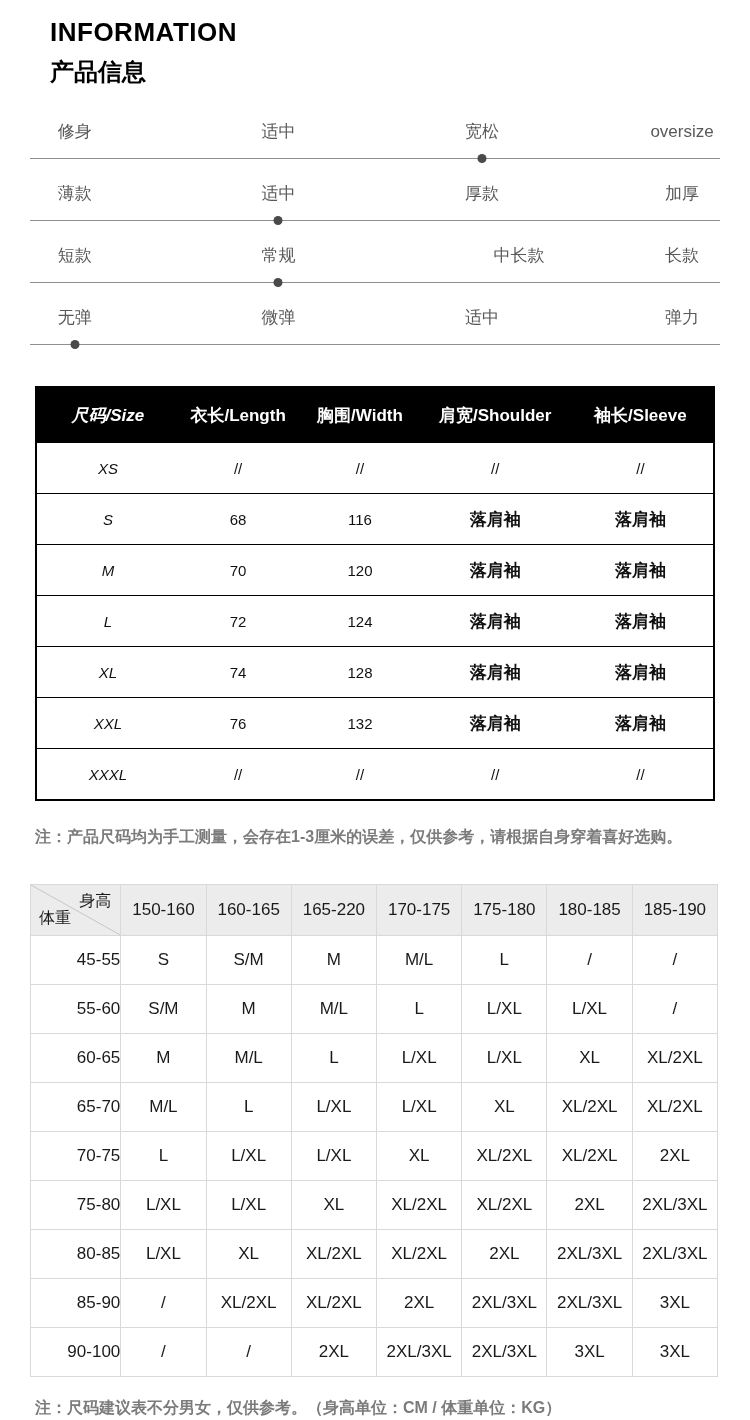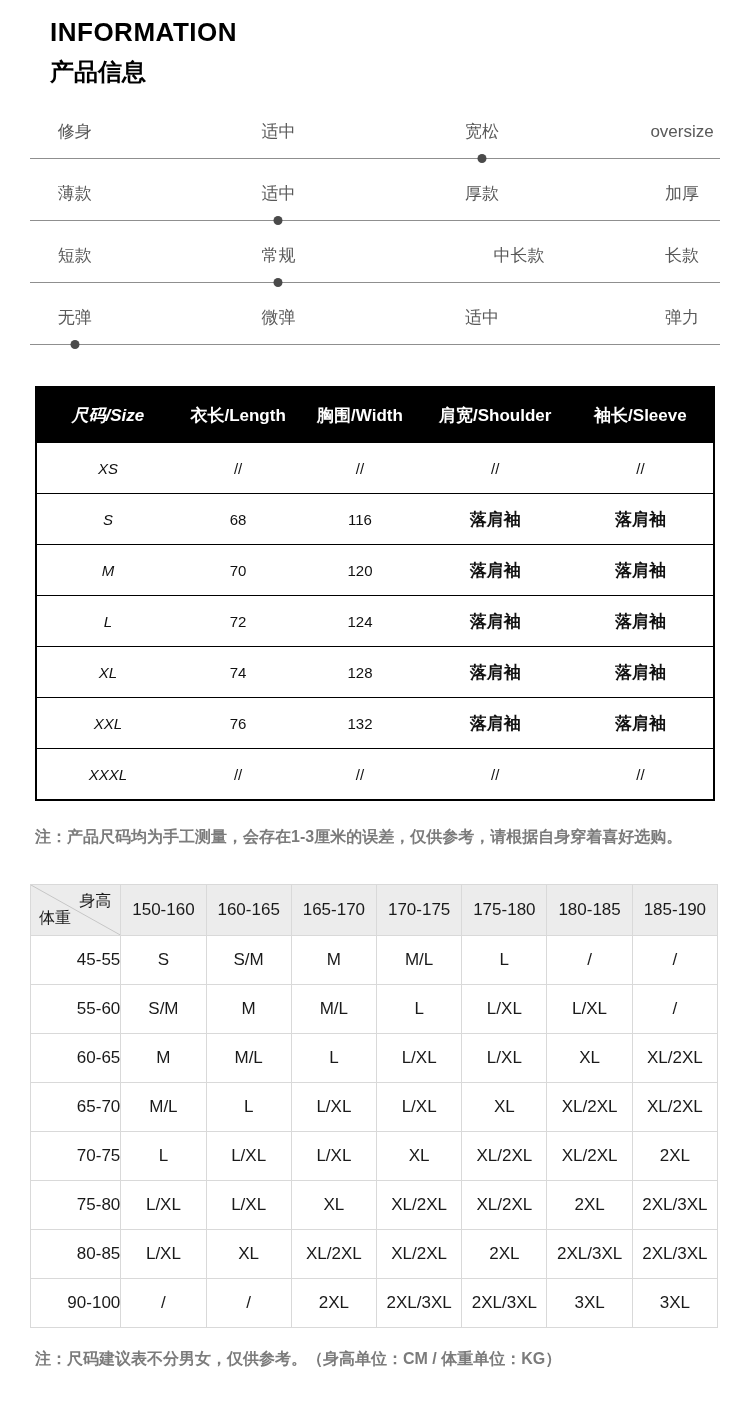--- a/index.html
+++ b/index.html
@@ -243,21 +243,21 @@
       <tr>
         <th class="corner-cell" style="border-color: rgb(217, 217, 217); background: rgb(236, 236, 236);">
           <svg class="corner-svg" viewBox="0 0 100 100" preserveAspectRatio="none">
             <line x1="0" y1="0" x2="100" y2="100" stroke="#c6c6c6" stroke-width="1" vector-effect="non-scaling-stroke"></line>
           </svg>
           <span class="corner-top">身高</span>
           <span class="corner-bottom">体重</span>
         </th>
         <th style="border-color: rgb(217, 217, 217); background: rgb(236, 236, 236);">150-160</th>
         <th style="border-color: rgb(217, 217, 217); background: rgb(236, 236, 236);">160-165</th>
-        <th style="border-color: rgb(217, 217, 217); background: rgb(236, 236, 236);">165-170</th>
+        <th style="border-color: rgb(217, 217, 217); background: rgb(236, 236, 236);">165-220</th>
         <th style="border-color: rgb(217, 217, 217); background: rgb(236, 236, 236);">170-175</th>
         <th style="border-color: rgb(217, 217, 217); background: rgb(236, 236, 236);">175-180</th>
         <th style="border-color: rgb(217, 217, 217); background: rgb(236, 236, 236);">180-185</th>
         <th style="border-color: rgb(217, 217, 217); background: rgb(236, 236, 236);">185-190</th>
       </tr>
     </thead>
   <tbody>
       <tr>
         <th style="border-color: rgb(217, 217, 217);">45-55</th>
         <td style="border-color: rgb(217, 217, 217);">S</td>
@@ -322,20 +322,30 @@
         <th style="border-color: rgb(217, 217, 217);">80-85</th>
         <td style="border-color: rgb(217, 217, 217);">L/XL</td>
         <td style="border-color: rgb(217, 217, 217);">XL</td>
         <td style="border-color: rgb(217, 217, 217);">XL/2XL</td>
         <td style="border-color: rgb(217, 217, 217);">XL/2XL</td>
         <td style="border-color: rgb(217, 217, 217);">2XL</td>
         <td style="border-color: rgb(217, 217, 217);">2XL/3XL</td>
         <td style="border-color: rgb(217, 217, 217);">2XL/3XL</td>
       </tr>
       <tr>
+        <th style="border-color: rgb(217, 217, 217);">85-90</th>
+        <td style="border-color: rgb(217, 217, 217);">/</td>
+        <td style="border-color: rgb(217, 217, 217);">XL/2XL</td>
+        <td style="border-color: rgb(217, 217, 217);">XL/2XL</td>
+        <td style="border-color: rgb(217, 217, 217);">2XL</td>
+        <td style="border-color: rgb(217, 217, 217);">2XL/3XL</td>
+        <td style="border-color: rgb(217, 217, 217);">2XL/3XL</td>
+        <td style="border-color: rgb(217, 217, 217);">3XL</td>
+      </tr>
+      <tr>
         <th style="border-color: rgb(217, 217, 217);">90-100</th>
         <td style="border-color: rgb(217, 217, 217);">/</td>
         <td style="border-color: rgb(217, 217, 217);">/</td>
         <td style="border-color: rgb(217, 217, 217);">2XL</td>
         <td style="border-color: rgb(217, 217, 217);">2XL/3XL</td>
         <td style="border-color: rgb(217, 217, 217);">2XL/3XL</td>
         <td style="border-color: rgb(217, 217, 217);">3XL</td>
         <td style="border-color: rgb(217, 217, 217);">3XL</td>
       </tr>
     </tbody>

